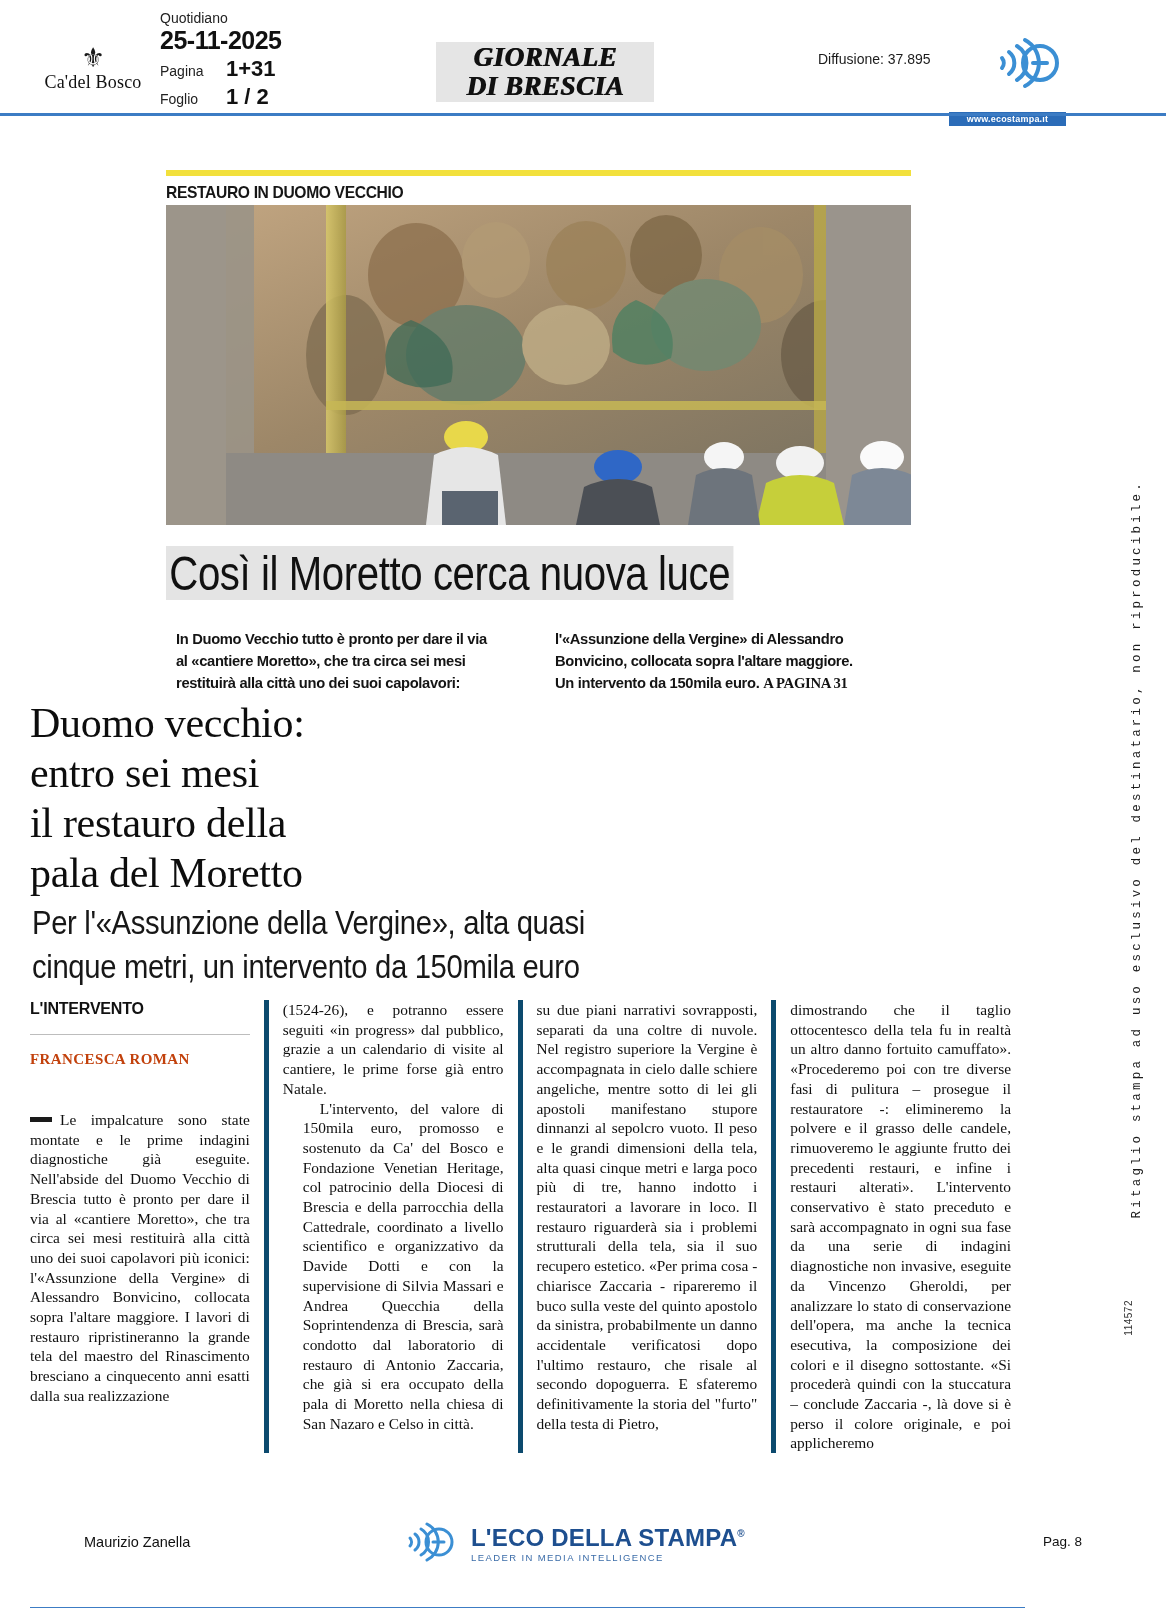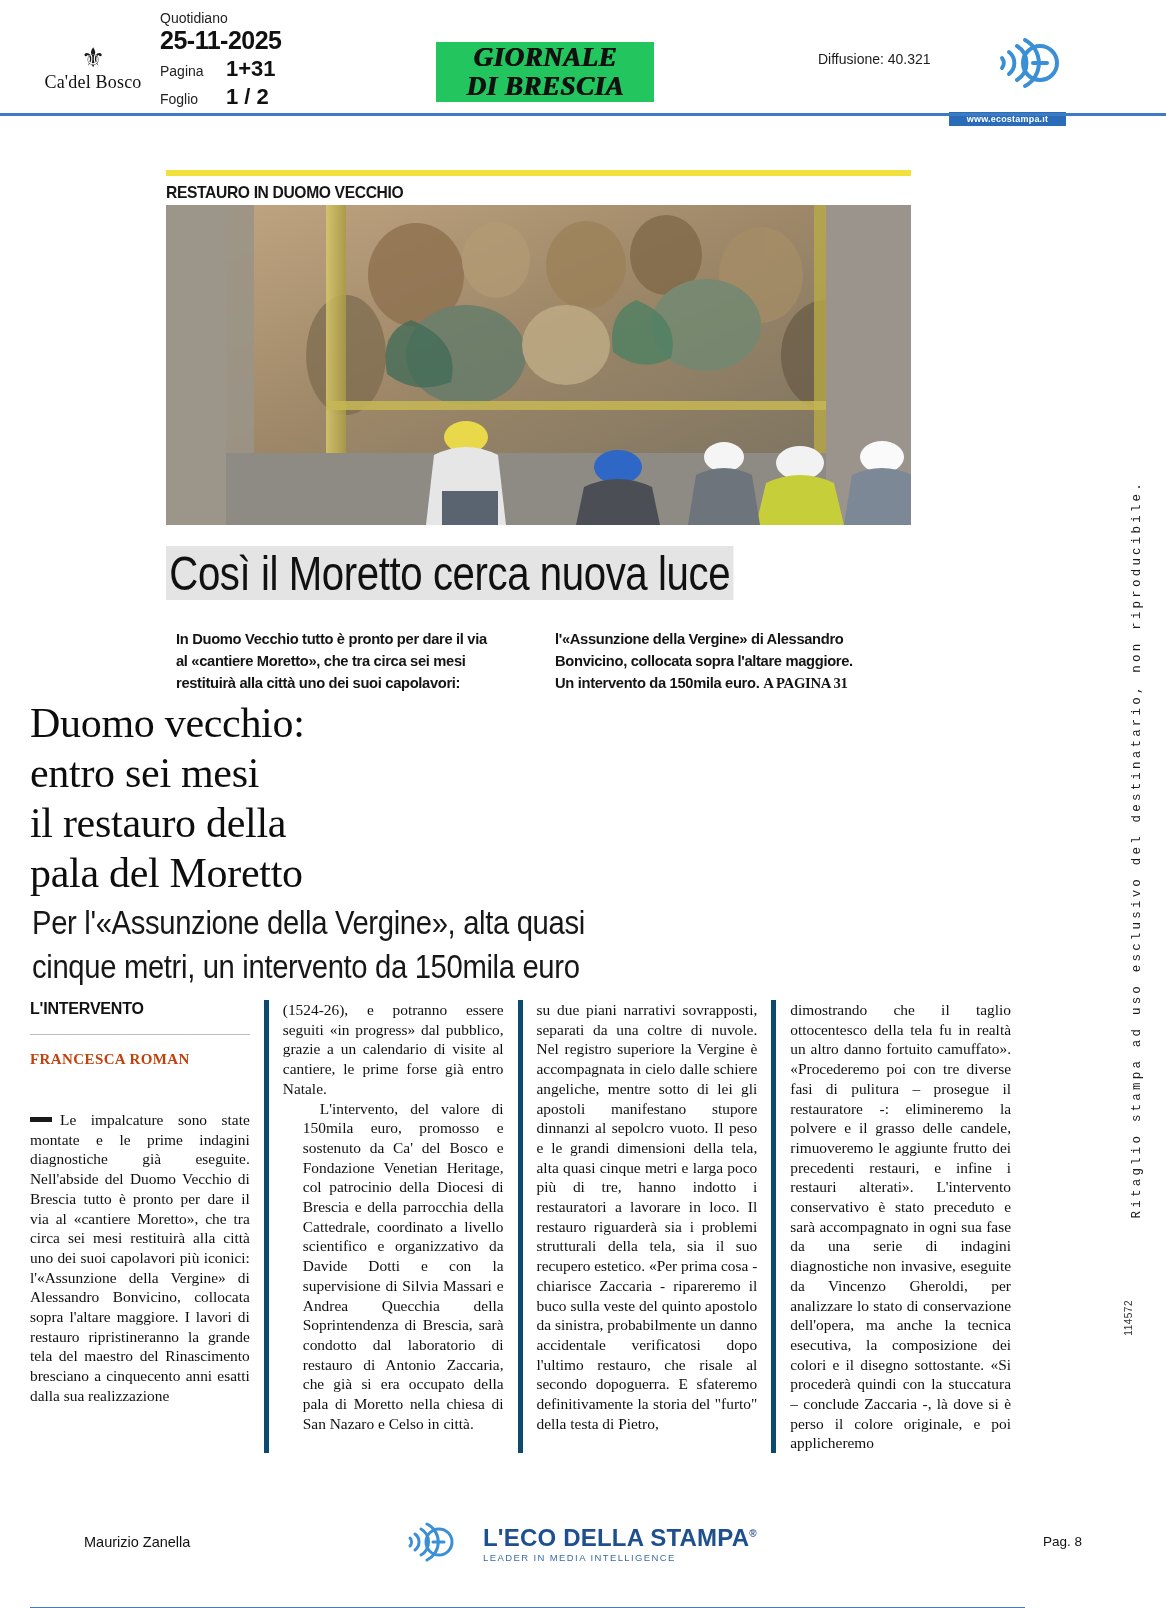--- a/index.html
+++ b/index.html
@@ -28,21 +28,21 @@
   }
   .meta { position:absolute; left:160px; top:10px; width:250px; }
   .meta-kicker { font-family:"Liberation Sans", sans-serif; font-size:14px; color:#222; }
   .meta-date { font-family:"Liberation Sans", sans-serif; font-size:25px; font-weight:bold; color:#111; letter-spacing:-.5px; line-height:28px; }
   .meta-row { display:flex; align-items:baseline; gap:14px; margin-top:2px; }
   .meta-lbl { font-family:"Liberation Sans", sans-serif; font-size:14px; color:#222; width:52px; }
   .meta-val { font-family:"Liberation Sans", sans-serif; font-size:22px; font-weight:bold; color:#111; }
 
   .masthead {
     position:absolute; left:436px; top:42px; width:218px; height:60px;
-    background:#22c55e;
+    background:#e5e5e5;
     display:flex; flex-direction:column; justify-content:center; align-items:center;
   }
   .masthead span {
     display:block;
     font-family:"Liberation Serif", serif;
     font-weight:bold; font-style:italic;
     font-size:27px; line-height:29px; letter-spacing:.5px; color:#111;
     text-shadow:1px 0 0 #111;
   }
   .diffusione {
@@ -155,21 +155,21 @@
   }
   .lead-dash {
     display:inline-block; width:22px; height:5px; background:#1a1a1a;
     vertical-align:middle; margin-right:8px; margin-bottom:3px;
   }
 
   .bottom-rule { position:absolute; left:30px; top:1487px; width:995px; height:2px; background:#3c7cc4; }
 
   
   .footer { position:absolute; left:0; top:1500px; width:1166px; height:108px; }
-  .eco-foot { position:absolute; left:405px; top:18px; display:flex; align-items:center; gap:26px; }
+  .eco-foot { position:absolute; left:405px; top:18px; display:flex; align-items:center; gap:14px; }
   .eco-foot-txt { line-height:1; }
   .eco-foot-main {
     font-family:"Liberation Sans", sans-serif; font-weight:bold;
     font-size:24px; color:#1e4f8f; letter-spacing:.2px;
   }
   .eco-foot-main sup { font-size:10px; vertical-align:super; }
   .eco-foot-sub {
     font-family:"Liberation Sans", sans-serif; font-size:9.5px;
     color:#3b6ca8; letter-spacing:1.4px; margin-top:3px;
   }
@@ -205,21 +205,21 @@
         <span class="meta-lbl">Foglio</span>
         <span class="meta-val">1 / 2</span>
       </div>
     </div>
 
     <div class="masthead">
       <span>GIORNALE</span>
       <span>DI BRESCIA</span>
     </div>
 
-    <div class="diffusione">Diffusione: 40.321</div>
+    <div class="diffusione">Diffusione: 37.895</div>
 
     <div class="eco-mark">
       <svg viewBox="0 0 70 62" xmlns="http://www.w3.org/2000/svg">
         <g fill="none" stroke="#3b8fd4" stroke-width="4" stroke-linecap="round">
           <path d="M30 8 A26 26 0 0 1 30 54"></path>
           <path d="M22 14 A20 20 0 0 1 22 48"></path>
           <path d="M14 20 A14 14 0 0 1 14 42"></path>
           <path d="M7 26 A8 8 0 0 1 7 36"></path>
         </g>
         <circle cx="45" cy="31" r="17" fill="none" stroke="#3b8fd4" stroke-width="4"></circle>

